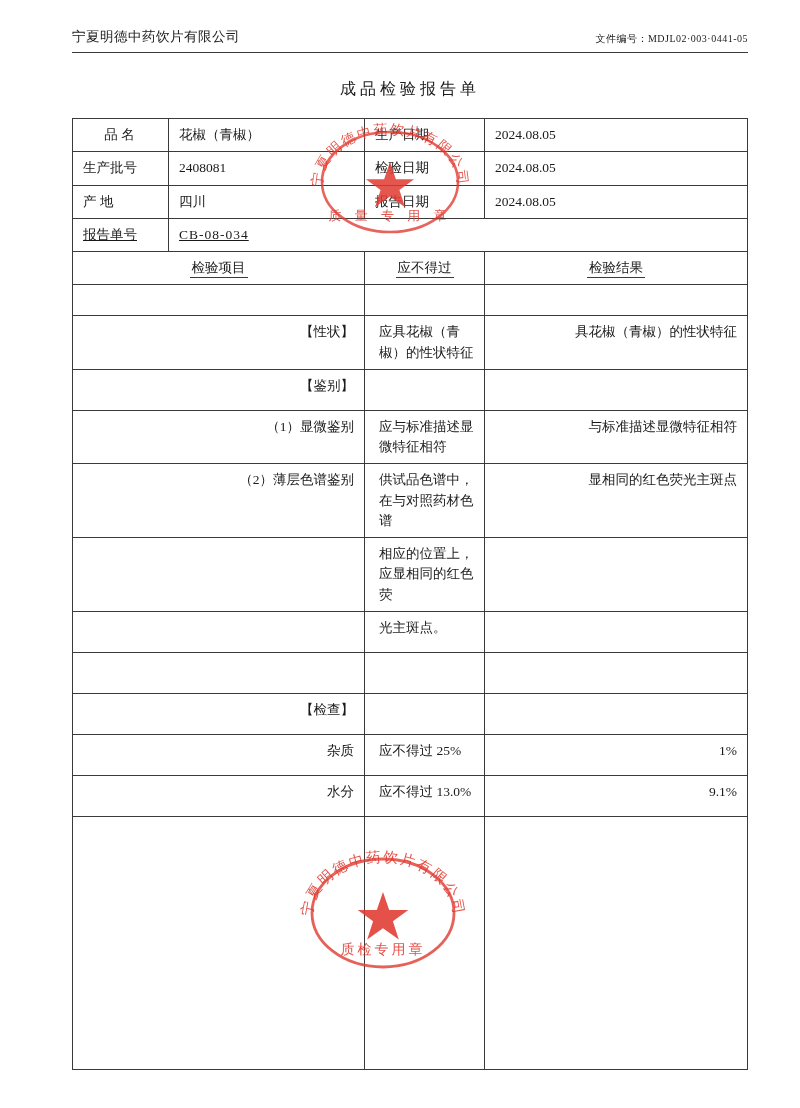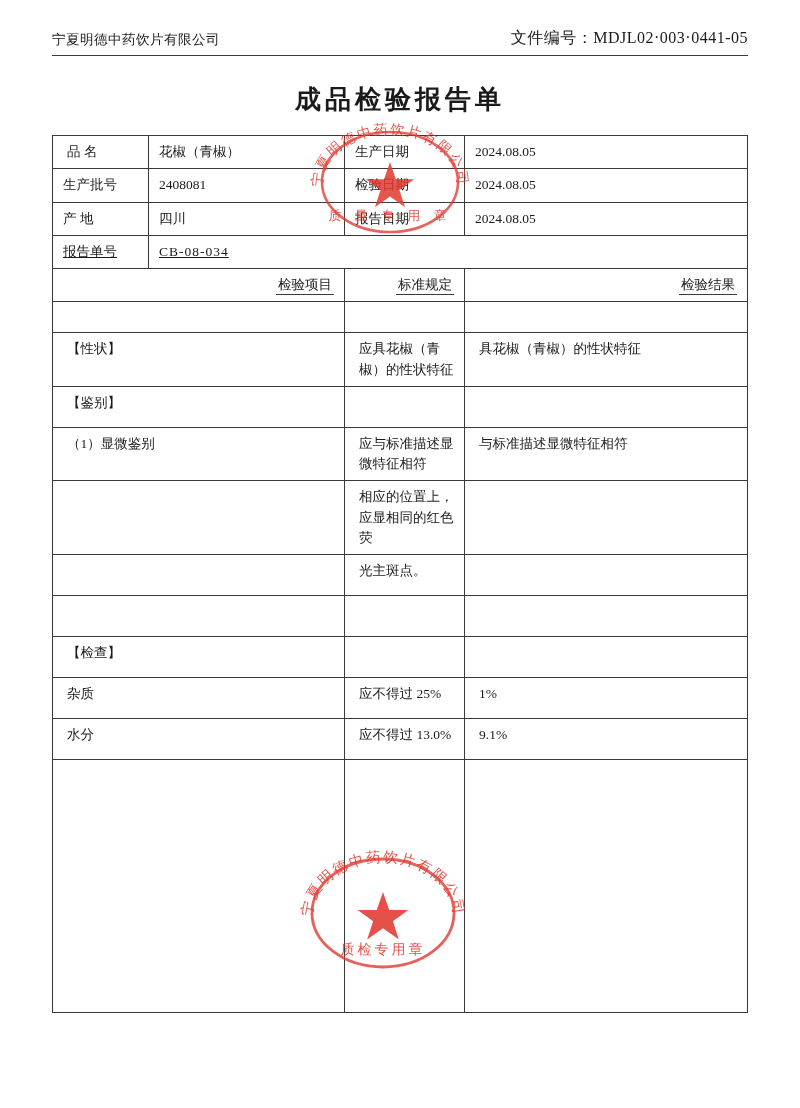--- a/index.html
+++ b/index.html
@@ -13,39 +13,39 @@
     font-family: "Liberation Serif", "DejaVu Serif", serif;
     color: #1a1a1a;
     position: relative;
     overflow: hidden;
   }
   .page {
     position: relative;
     width: 800px;
     height: 1059px;
     box-sizing: border-box;
-    padding: 28px 52px 0 52px;
+    padding: 28px 52px 0 72px;
   }
   
   .header {
     display: flex;
     justify-content: space-between;
     align-items: flex-end;
     font-size: 13.5px;
     padding-bottom: 6px;
     border-bottom: 1.5px solid #3a3a3a;
     letter-spacing: 0.5px;
   }
   .header .company { font-size: 13.5px; }
-  .header .docno { font-size: 16px; }
+  .header .docno { font-size: 10px; }
 
   .title {
     text-align: center;
-    font-size: 26px;
-    font-weight: bold;
+    font-size: 16px;
+    font-weight: normal;
     letter-spacing: 4px;
     margin: 26px 0 18px 0;
   }
 
   
   table.doc {
     width: 100%;
     border-collapse: collapse;
     table-layout: fixed;
     font-size: 13.5px;
@@ -55,53 +55,53 @@
     padding: 6px 10px;
     vertical-align: top;
     line-height: 1.5;
   }
   .lbl {
     width: 96px;
     white-space: nowrap;
   }
   .lbl-spread {
     display: flex;
-    justify-content: flex-start;
+    justify-content: center;
     padding: 0 6px 0 4px;
   }
   .val-1 { width: 200px; }
   .lbl-2 { width: 120px; text-align: left; }
   .val-2 { }
 
   .report-no-row td { text-align: left; text-decoration: underline; }
   .report-no-val { text-align: center; letter-spacing: 1px; }
 
   
   .colhead td {
-    text-align: right;
+    text-align: center;
     padding-top: 9px;
     padding-bottom: 9px;
     border-bottom: none;
   }
   .colhead span {
     border-bottom: 1px solid #3a3a3a;
     padding: 0 2px 2px 2px;
   }
 
   
   .bodyrow td {
     border-top: none;
     border-bottom: none;
     height: 28px;
     padding-top: 2px;
     padding-bottom: 2px;
   }
-  .bodyrow td.c1 { padding-left: 14px; }
+  .bodyrow td.c1 { padding-left: 14px; text-align: right; }
   .bodyrow td.c2 { padding-left: 14px; }
-  .bodyrow td.c3 { padding-left: 14px; }
+  .bodyrow td.c3 { padding-left: 14px; text-align: right; }
   .spacer td { height: 18px; }
 
   .filler td {
     border-top: none;
     border-bottom: 1px solid #3a3a3a;
     height: 240px;
   }
 
   
   .stamp {
@@ -156,21 +156,21 @@
         <td class="lbl-2">报告日期</td>
         <td class="val-2">2024.08.05</td>
       </tr>
       <tr class="report-no-row">
         <td class="lbl">报告单号</td>
         <td colspan="3" class="report-no-val">CB-08-034</td>
       </tr>
 
       <tr class="colhead">
         <td colspan="2"><span>检验项目</span></td>
-        <td colspan="1"><span>标准规定</span></td>
+        <td colspan="1"><span>应不得过</span></td>
         <td><span>检验结果</span></td>
       </tr>
 
       <tr class="spacer">
           <td colspan="2" style="border-top:none;border-bottom:none"></td>
           <td style="border-top:none;border-bottom:none"></td>
           <td style="border-top:none;border-bottom:none"></td>
         </tr>
 
       <tr class="bodyrow">
@@ -180,20 +180,25 @@
       </tr>
       <tr class="bodyrow">
         <td class="c1" colspan="2">【鉴别】</td>
         <td class="c2"></td>
         <td class="c3"></td>
       </tr>
       <tr class="bodyrow">
         <td class="c1" colspan="2">（1）显微鉴别</td>
         <td class="c2">应与标准描述显微特征相符</td>
         <td class="c3">与标准描述显微特征相符</td>
+      </tr>
+      <tr class="bodyrow">
+        <td class="c1" colspan="2">（2）薄层色谱鉴别</td>
+        <td class="c2">供试品色谱中，在与对照药材色谱</td>
+        <td class="c3">显相同的红色荧光主斑点</td>
       </tr>
       <tr class="bodyrow">
         <td class="c1" colspan="2"></td>
         <td class="c2">相应的位置上，应显相同的红色荧</td>
         <td class="c3"></td>
       </tr>
       <tr class="bodyrow">
         <td class="c1" colspan="2"></td>
         <td class="c2">光主斑点。</td>
         <td class="c3"></td>

